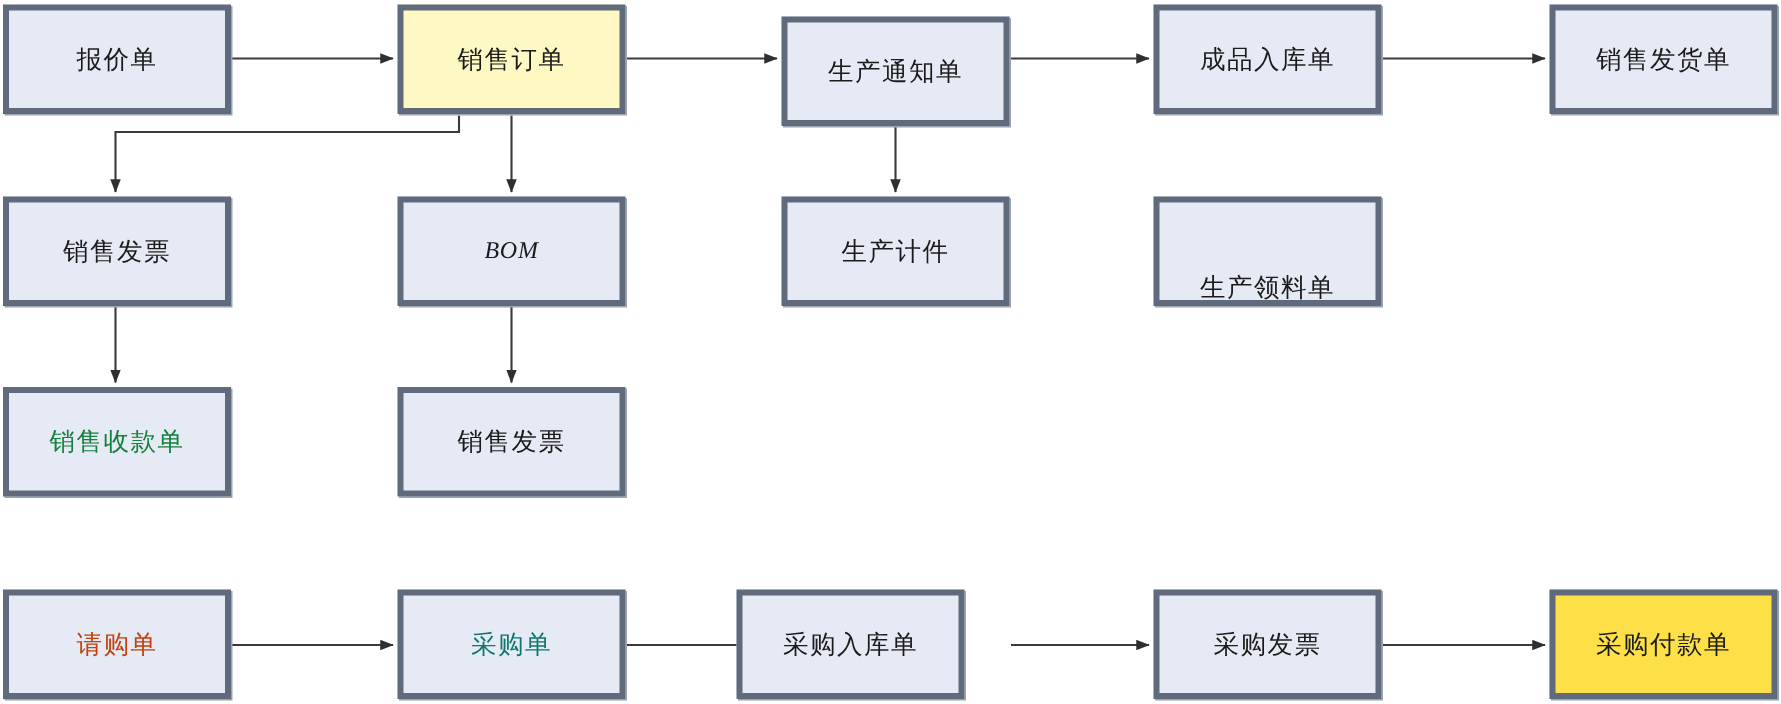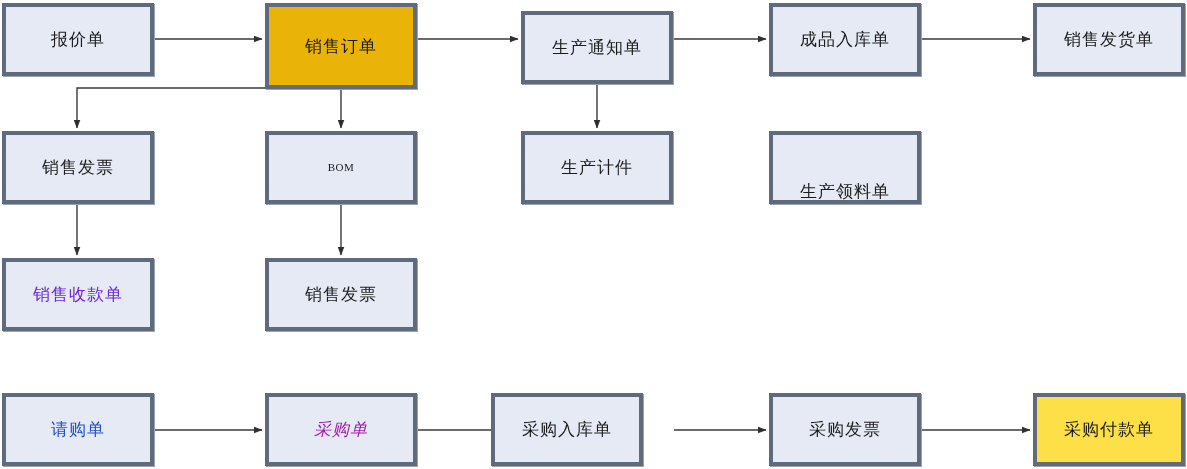--- a/index.html
+++ b/index.html
@@ -40,22 +40,23 @@
   .node-label {
     font-family: "Liberation Serif", "DejaVu Serif", serif;
     font-size: 17px;
     line-height: 1;
     color: #1b1b1b;
     letter-spacing: 1px;
     white-space: nowrap;
     user-select: none;
   }
   .node-label.latin {
-    font-size: 11px;
+    font-size: 16px;
     letter-spacing: 0.5px;
+    font-style: italic;
   }
 </style>
 </head>
 <body>
 
 <div id="canvas">
   <svg id="edge-layer" viewBox="0 0 1187 469" width="1187" height="469" xmlns="http://www.w3.org/2000/svg">
     <defs>
       <marker id="arrowhead" markerWidth="9" markerHeight="7" refX="8.5" refY="3.5" orient="auto" markerUnits="userSpaceOnUse">
         <path d="M0,0 L9,3.5 L0,7 z" fill="#2f2f2f"></path>
@@ -74,21 +75,21 @@
         <polyline points="153,430 262,430" fill="none" stroke="#3a3a3a" stroke-width="1.4" stroke-linejoin="miter" marker-end="url(#arrowhead)"></polyline>
         <polyline points="418,430 518,430" fill="none" stroke="#3a3a3a" stroke-width="1.4" stroke-linejoin="miter" marker-end="url(#arrowhead)"></polyline>
         <polyline points="674,430 766,430" fill="none" stroke="#3a3a3a" stroke-width="1.4" stroke-linejoin="miter" marker-end="url(#arrowhead)"></polyline>
         <polyline points="922,430 1030,430" fill="none" stroke="#3a3a3a" stroke-width="1.4" stroke-linejoin="miter" marker-end="url(#arrowhead)"></polyline>
       </g>
   </svg>
   <div id="nodes-layer">
       <div class="node" style="left: 2px; top: 3px; width: 152px; height: 73px; background: rgb(229, 234, 245); border-color: rgb(95, 107, 125); box-shadow: rgb(154, 163, 176) 1px 1px 0px 0px;">
         <span class="node-label" style="color: rgb(27, 27, 27);">报价单</span>
       </div>
-      <div class="node" style="left: 265px; top: 3px; width: 152px; height: 86px; background: #eab308; border-color: rgb(95, 107, 125); box-shadow: rgb(154, 163, 176) 1px 1px 0px 0px;">
+      <div class="node" style="left: 265px; top: 3px; width: 152px; height: 73px; background: #fef9c3; border-color: rgb(95, 107, 125); box-shadow: rgb(154, 163, 176) 1px 1px 0px 0px;">
         <span class="node-label" style="color: rgb(27, 27, 27);">销售订单</span>
       </div>
       <div class="node" style="left: 521px; top: 11px; width: 152px; height: 73px; background: rgb(229, 234, 245); border-color: rgb(95, 107, 125); box-shadow: rgb(154, 163, 176) 1px 1px 0px 0px;">
         <span class="node-label" style="color: rgb(27, 27, 27);">生产通知单</span>
       </div>
       <div class="node" style="left: 769px; top: 3px; width: 152px; height: 73px; background: rgb(229, 234, 245); border-color: rgb(95, 107, 125); box-shadow: rgb(154, 163, 176) 1px 1px 0px 0px;">
         <span class="node-label" style="color: rgb(27, 27, 27);">成品入库单</span>
       </div>
       <div class="node" style="left: 1033px; top: 3px; width: 152px; height: 73px; background: rgb(229, 234, 245); border-color: rgb(95, 107, 125); box-shadow: rgb(154, 163, 176) 1px 1px 0px 0px; text-align: center;">
         <span class="node-label" style="color: rgb(27, 27, 27);">销售发货单</span>
@@ -99,30 +100,30 @@
       <div class="node" style="left: 265px; top: 131px; width: 152px; height: 73px; background: rgb(229, 234, 245); border-color: rgb(95, 107, 125); box-shadow: rgb(154, 163, 176) 1px 1px 0px 0px;">
         <span class="node-label latin" style="color: rgb(27, 27, 27);">BOM</span>
       </div>
       <div class="node" style="left: 521px; top: 131px; width: 152px; height: 73px; background: rgb(229, 234, 245); border-color: rgb(95, 107, 125); box-shadow: rgb(154, 163, 176) 1px 1px 0px 0px;">
         <span class="node-label" style="color: rgb(27, 27, 27);">生产计件</span>
       </div>
       <div class="node" style="left: 769px; top: 131px; width: 152px; height: 73px; background: rgb(229, 234, 245); border-color: rgb(95, 107, 125); box-shadow: rgb(154, 163, 176) 1px 1px 0px 0px; align-items: flex-end;">
         <span class="node-label" style="color: rgb(27, 27, 27);">生产领料单</span>
       </div>
       <div class="node" style="left: 2px; top: 258px; width: 152px; height: 73px; background: rgb(229, 234, 245); border-color: rgb(95, 107, 125); box-shadow: rgb(154, 163, 176) 1px 1px 0px 0px;">
-        <span class="node-label" style="color: #6d28d9;">销售收款单</span>
+        <span class="node-label" style="color: #15803d;">销售收款单</span>
       </div>
       <div class="node" style="left: 265px; top: 258px; width: 152px; height: 73px; background: rgb(229, 234, 245); border-color: rgb(95, 107, 125); box-shadow: rgb(154, 163, 176) 1px 1px 0px 0px;">
         <span class="node-label" style="color: rgb(27, 27, 27);">销售发票</span>
       </div>
       <div class="node" style="left: 2px; top: 393px; width: 152px; height: 73px; background: rgb(229, 234, 245); border-color: rgb(95, 107, 125); box-shadow: rgb(154, 163, 176) 1px 1px 0px 0px;">
-        <span class="node-label" style="color: #1d4ed8;">请购单</span>
+        <span class="node-label" style="color: #c2410c;">请购单</span>
       </div>
       <div class="node" style="left: 265px; top: 393px; width: 152px; height: 73px; background: rgb(229, 234, 245); border-color: rgb(95, 107, 125); box-shadow: rgb(154, 163, 176) 1px 1px 0px 0px;">
-        <span class="node-label" style="color: #a21caf; font-style: italic;">采购单</span>
+        <span class="node-label" style="color: #0f766e;">采购单</span>
       </div>
       <div class="node" style="left: 491px; top: 393px; width: 152px; height: 73px; background: rgb(229, 234, 245); border-color: rgb(95, 107, 125); box-shadow: rgb(154, 163, 176) 1px 1px 0px 0px;">
         <span class="node-label" style="color: rgb(27, 27, 27);">采购入库单</span>
       </div>
       <div class="node" style="left: 769px; top: 393px; width: 152px; height: 73px; background: rgb(229, 234, 245); border-color: rgb(95, 107, 125); box-shadow: rgb(154, 163, 176) 1px 1px 0px 0px;">
         <span class="node-label" style="color: rgb(27, 27, 27);">采购发票</span>
       </div>
       <div class="node" style="left: 1033px; top: 393px; width: 152px; height: 73px; background: #fde047; border-color: rgb(95, 107, 125); box-shadow: rgb(154, 163, 176) 1px 1px 0px 0px;">
         <span class="node-label" style="color: rgb(27, 27, 27);">采购付款单</span>
       </div>

